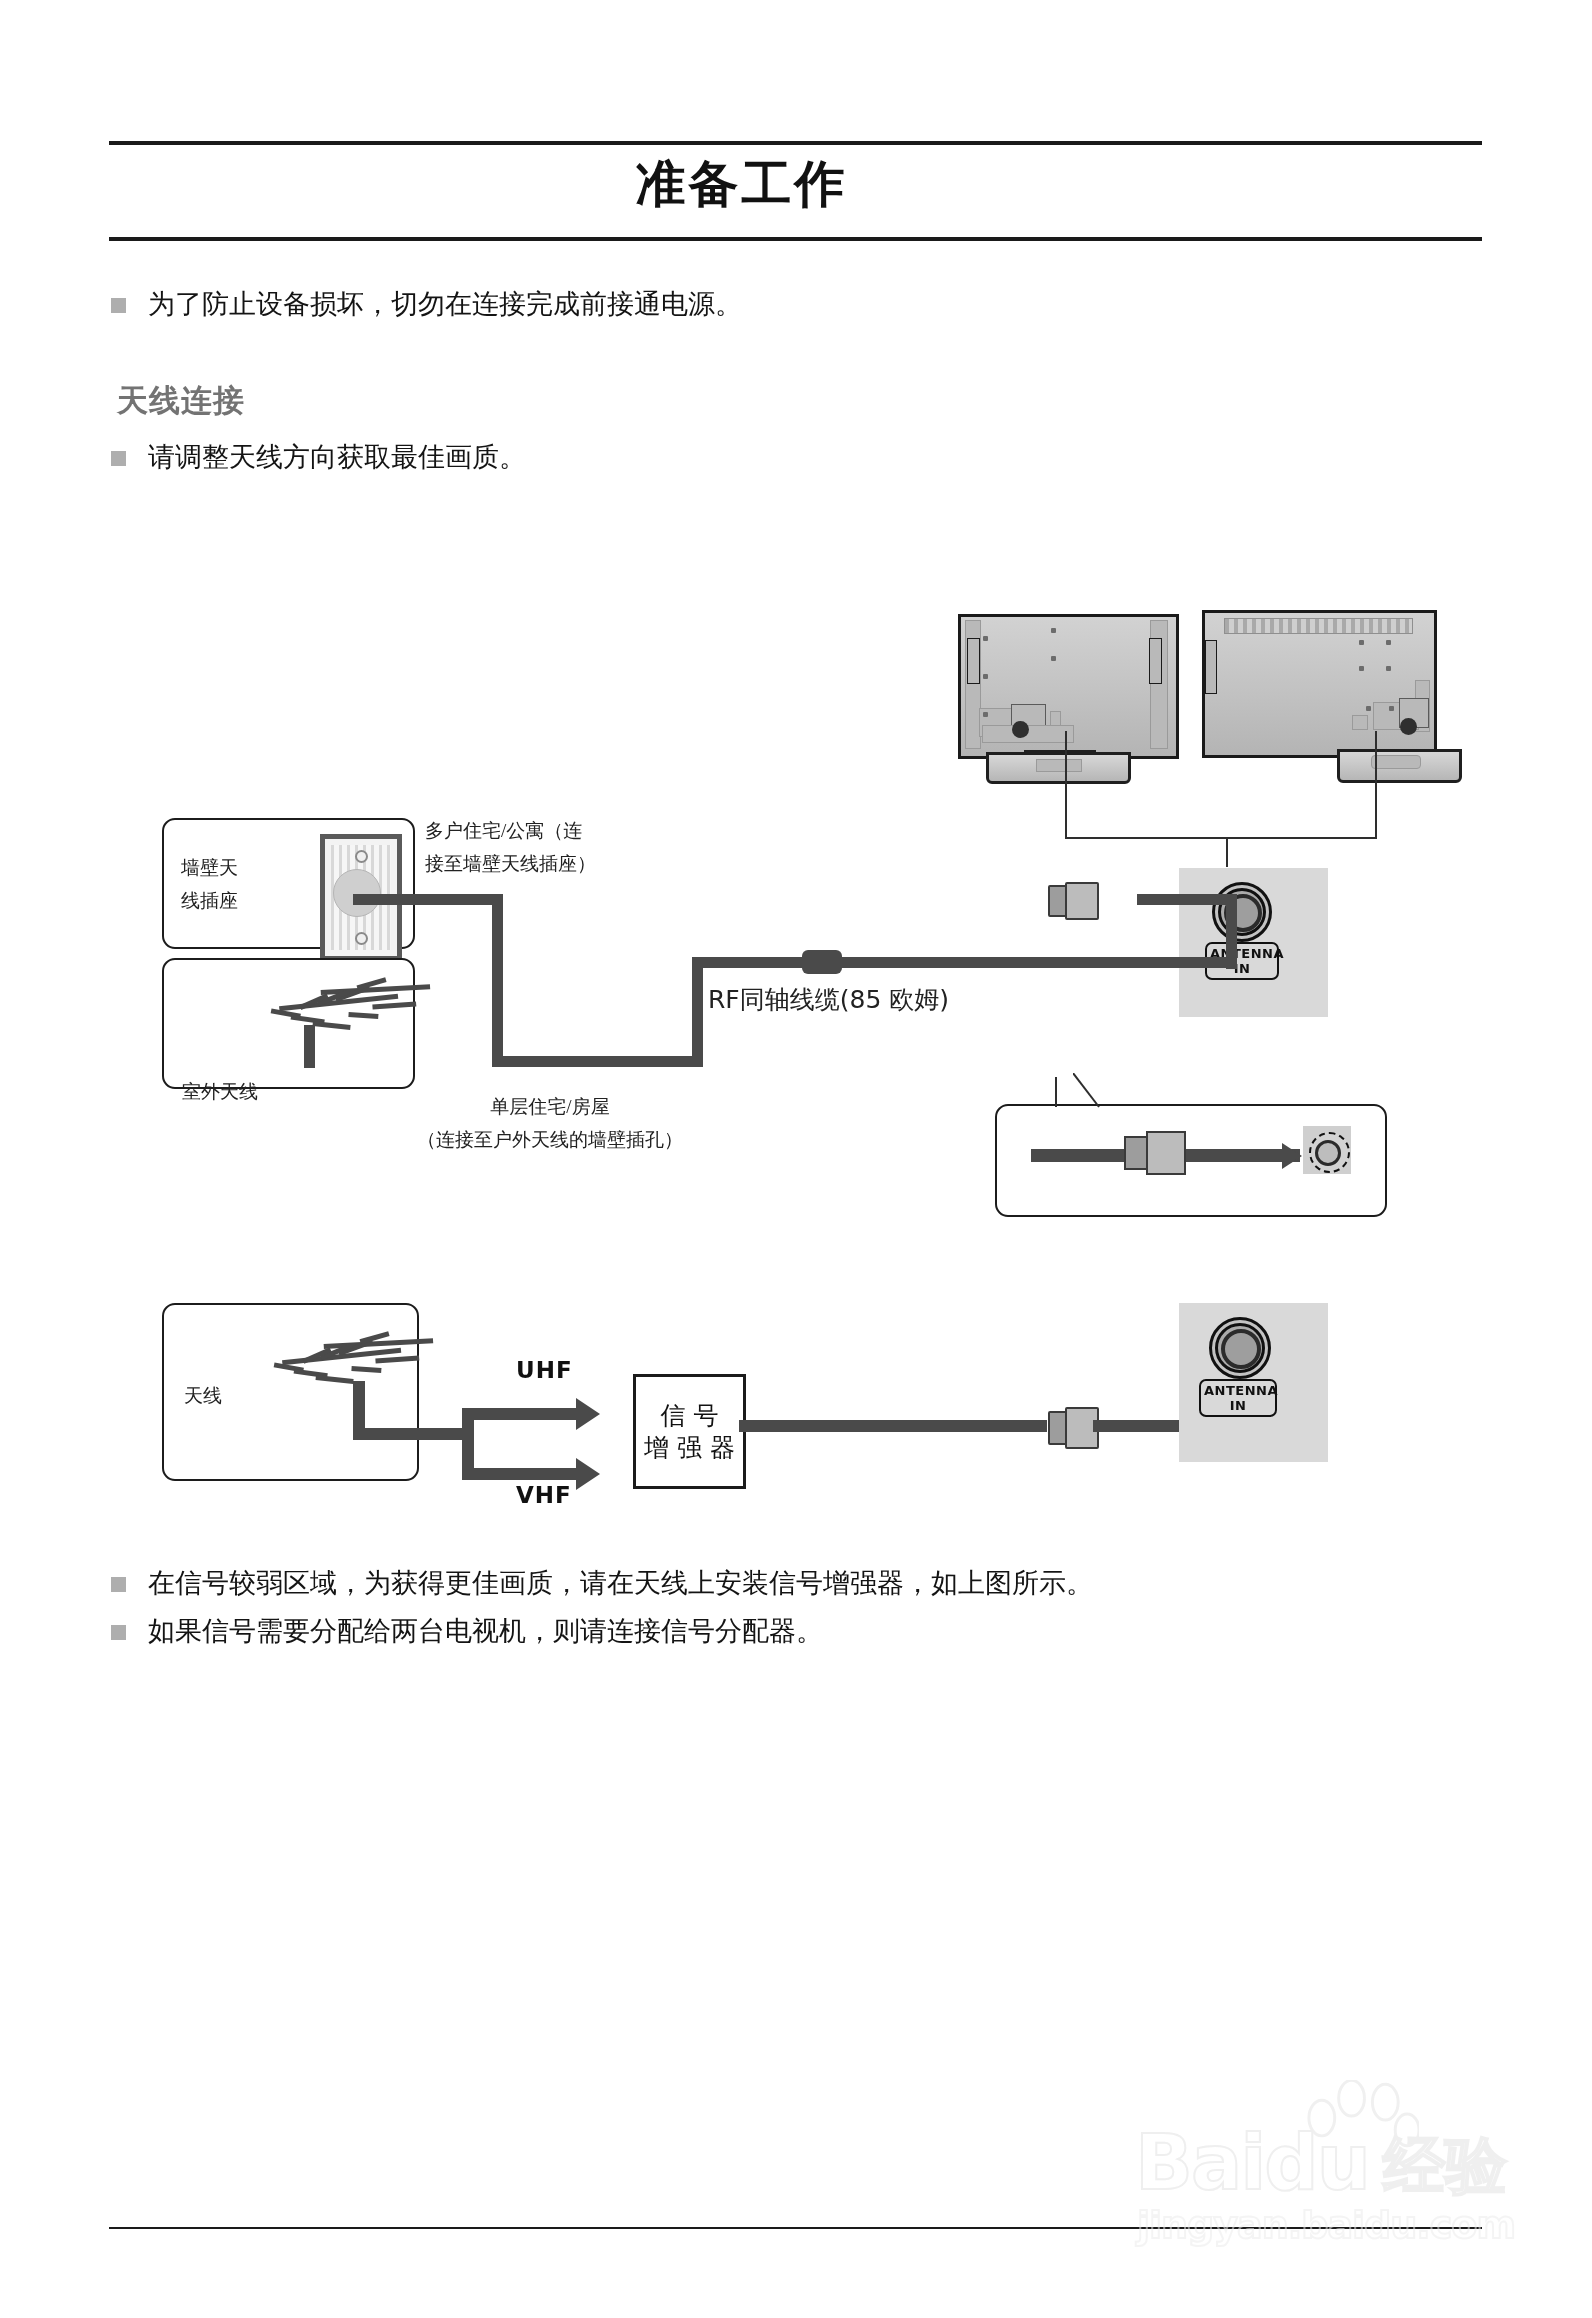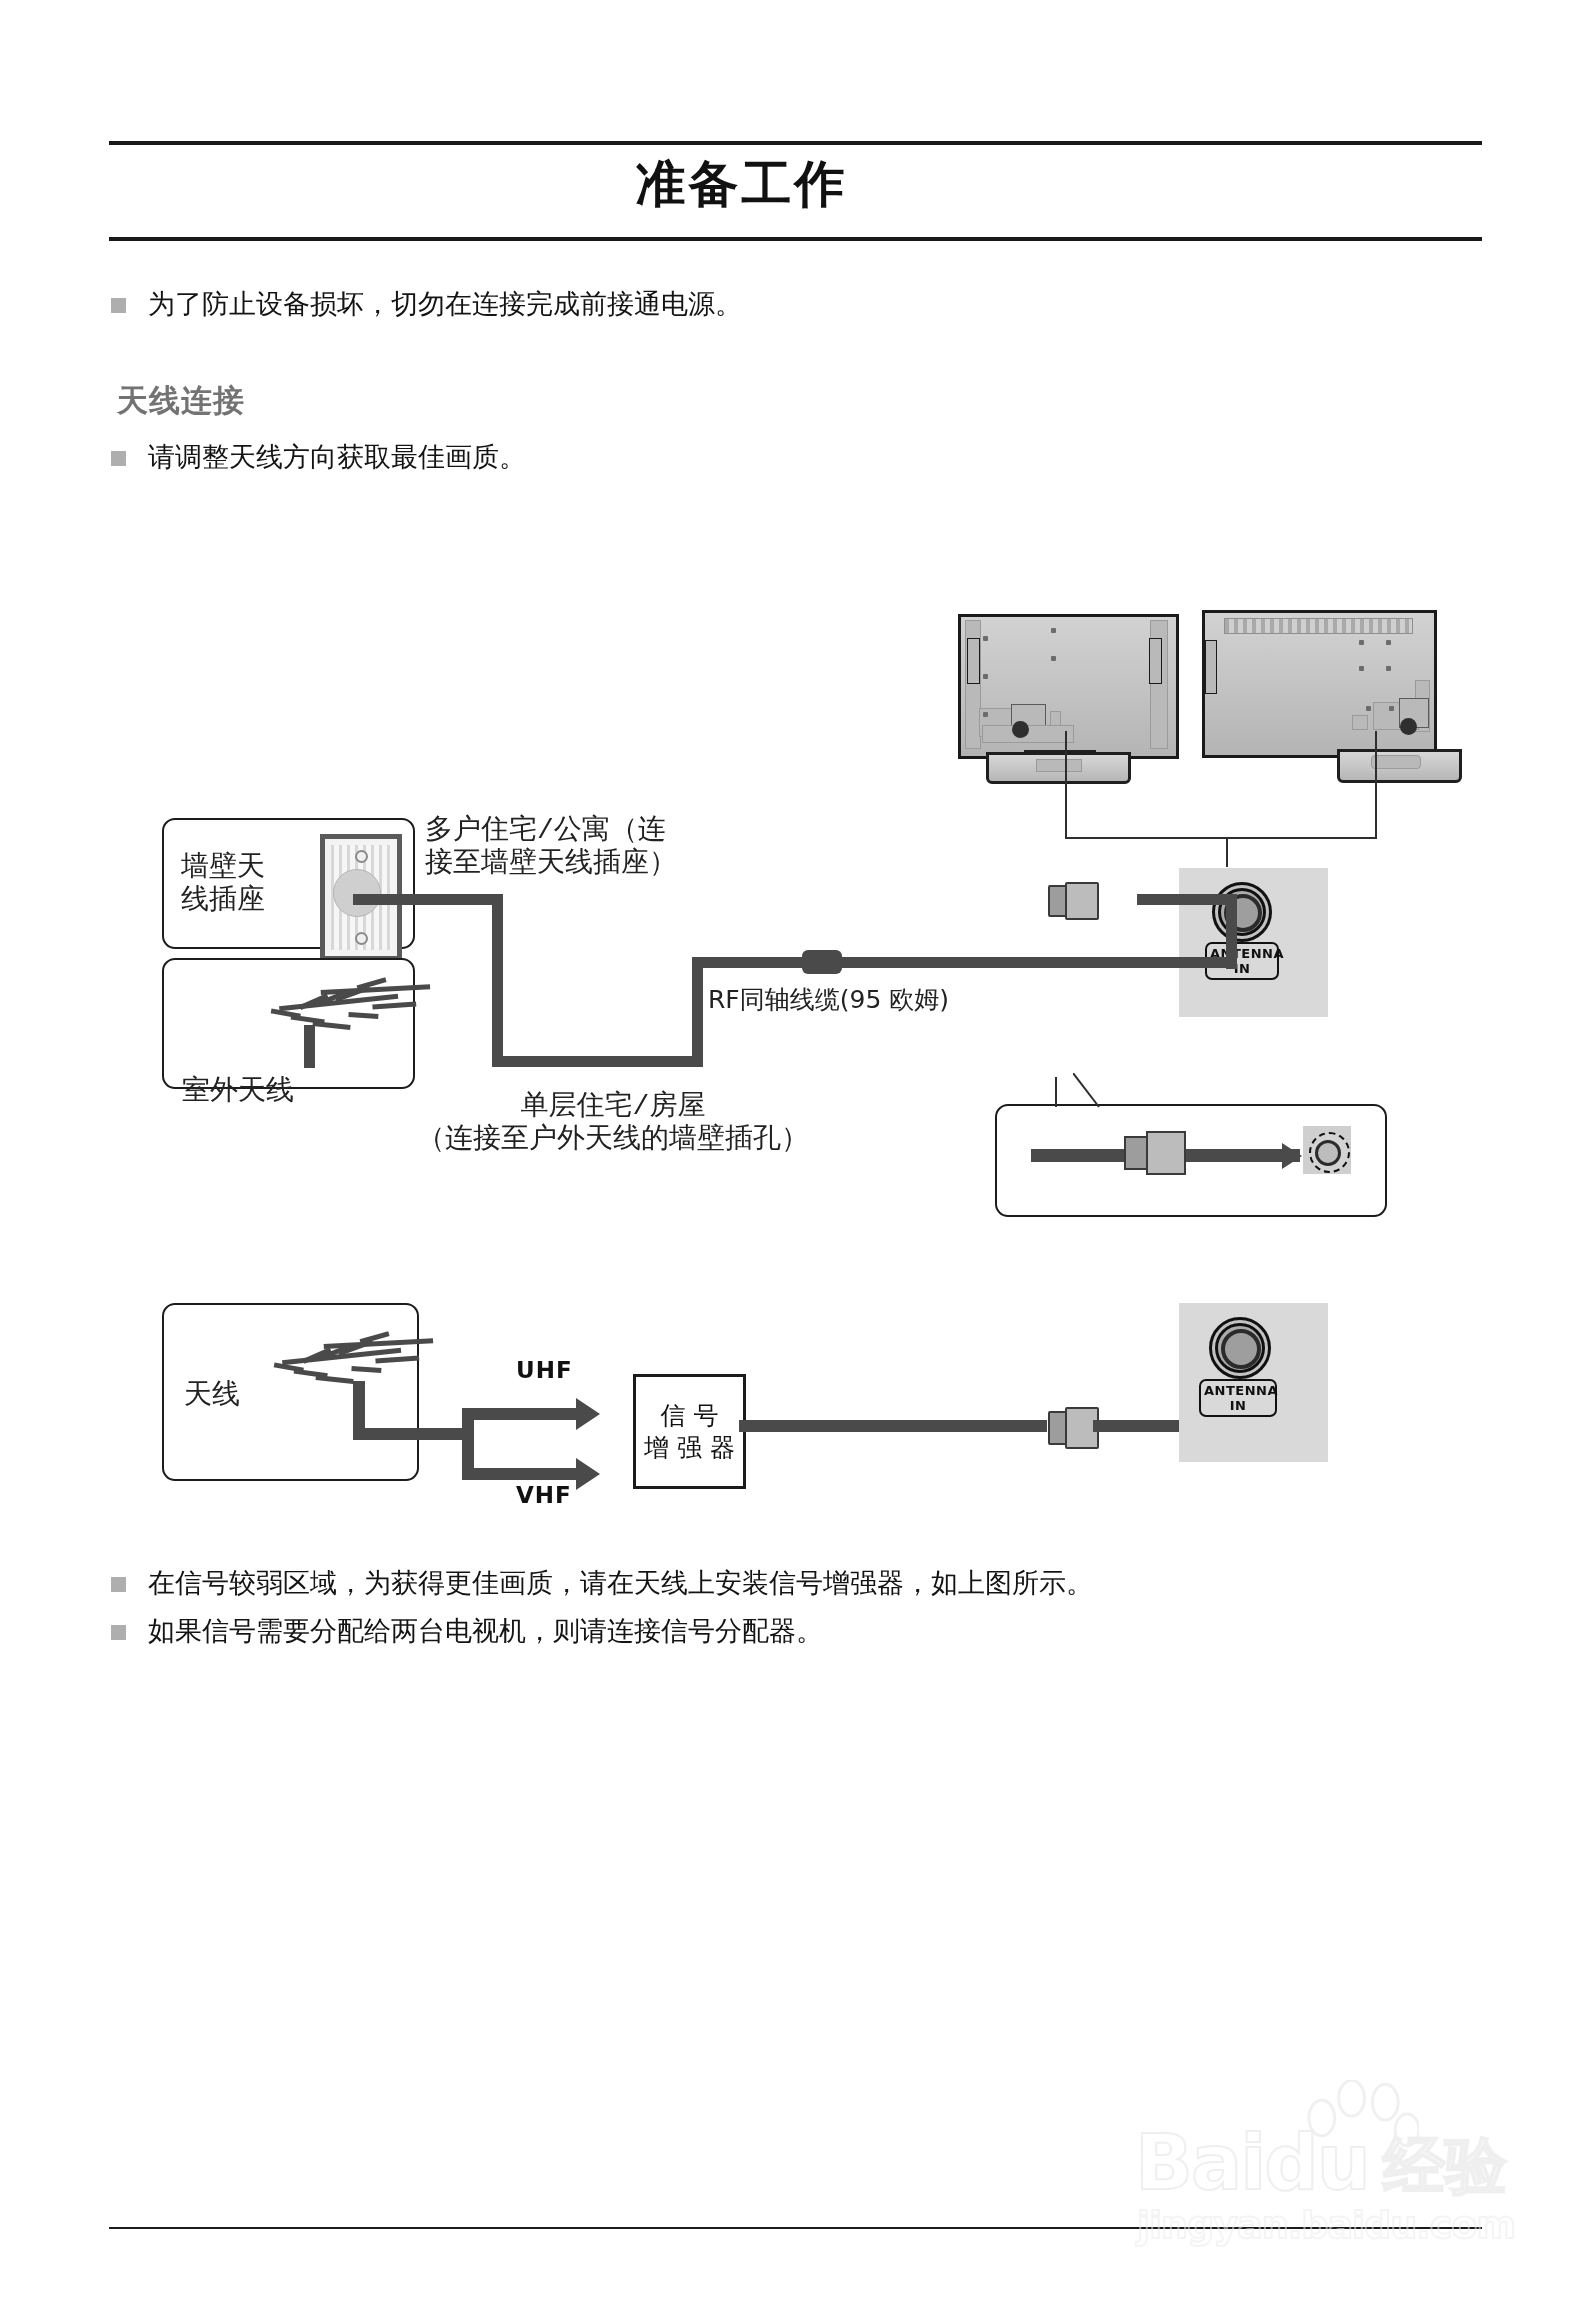--- a/index.html
+++ b/index.html
@@ -18,22 +18,22 @@
   .bullet{position:absolute;display:flex;align-items:flex-start;}
   .bullet .sq{width:15px;height:15px;background:#aeaeae;margin-top:11px;flex:0 0 auto;}
   .bullet .tx{margin-left:22px;font-size:27px;line-height:34px;color:#141414;
               font-family:"DejaVu Serif","Liberation Serif",serif;white-space:nowrap;}
 
   .sec-head{position:absolute;font-size:31px;font-weight:bold;color:#737373;
             font-family:"DejaVu Sans","Liberation Sans",sans-serif;letter-spacing:1px;}
 
   
   .rbox{position:absolute;border:2.5px solid #1c1c1c;border-radius:13px;background:#fff;}
-  .dlabel{position:absolute;font-size:28px;line-height:33px;color:#222;
-          font-family:Liberation Mono, monospace;white-space:pre;}
+  .dlabel{position:absolute;font-size:19px;line-height:33px;color:#222;
+          font-family:Liberation Serif, serif;white-space:pre;}
   .dlabel-sans{position:absolute;font-size:25px;line-height:33px;color:#222;
           font-family:"DejaVu Sans","Liberation Sans",sans-serif;white-space:pre;}
   .wire{position:absolute;background:#4a4a4a;}
   .wire-l{position:absolute;background:#2e2e2e;}
 
   
   .plate{position:absolute;border:5px solid #5a5a5a;background:#f3f3f3;}
   .plate-inner{position:absolute;left:6px;top:6px;right:6px;bottom:6px;
      background:repeating-linear-gradient(90deg,#d8d8d8 0 3px,#f6f6f6 3px 8px);}
   .plate-screw{position:absolute;width:9px;height:9px;border-radius:50%;
@@ -218,21 +218,21 @@
         <rect x="96" y="8" width="30" height="5" transform="rotate(-16 111 10)"></rect>
         <rect x="112" y="30" width="44" height="5" transform="rotate(-4 134 32)"></rect>
         <rect x="88" y="40" width="30" height="5" transform="rotate(4 103 42)"></rect>
       </g>
     </svg>
 
     <div class="wire" style="left:304px;top:1025px;width:11px;height:43px;"></div>
 
     <div class="dlabel" style="left:425px;top:814px;">多户住宅/公寓（连
 接至墙壁天线插座）</div>
-    <div class="dlabel-sans" style="left:708px;top:983px;">RF同轴线缆(95 欧姆)</div>
+    <div class="dlabel-sans" style="left:708px;top:983px;">RF同轴线缆(85 欧姆)</div>
     <div class="dlabel" style="left:417px;top:1090px;text-align:center;">单层住宅/房屋
 （连接至户外天线的墙壁插孔）</div>
 
     <div class="rbox" style="left:995px;top:1104px;width:388px;height:109px;"></div>
     <div class="wire-l" style="left:1055px;top:1077px;width:2px;height:30px;"></div>
     <svg style="position:absolute;left:1073px;top:1073px;width:40px;height:36px;" viewBox="0 0 40 36">
       <line x1="0" y1="0" x2="26" y2="34" stroke="#2e2e2e" stroke-width="2"></line>
     </svg>
 
     <div class="wire" style="left:1031px;top:1149px;width:269px;height:13px;"></div>

